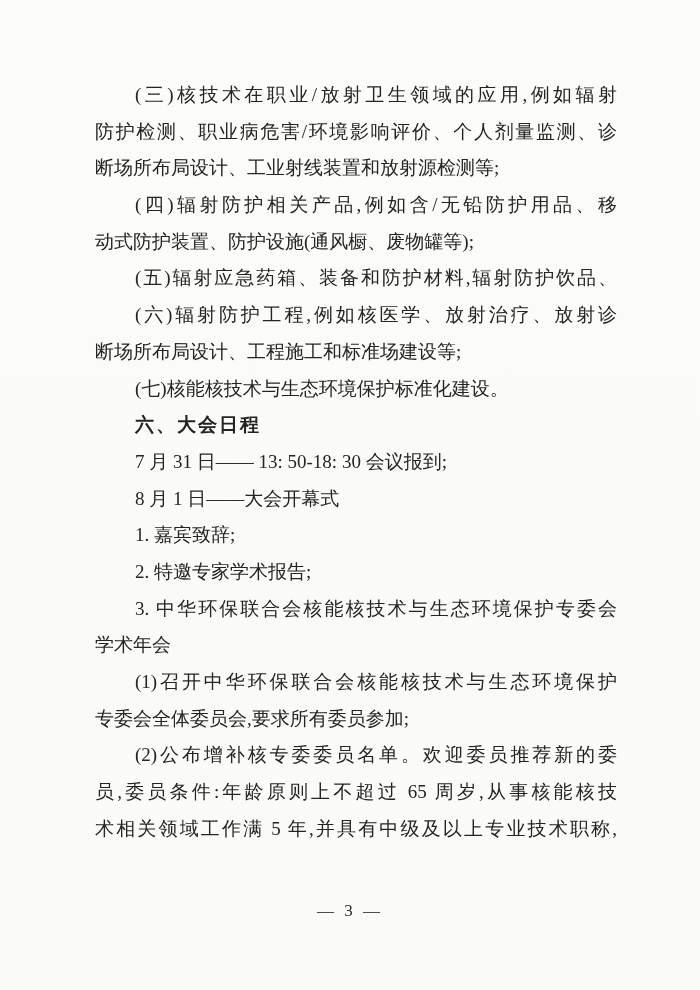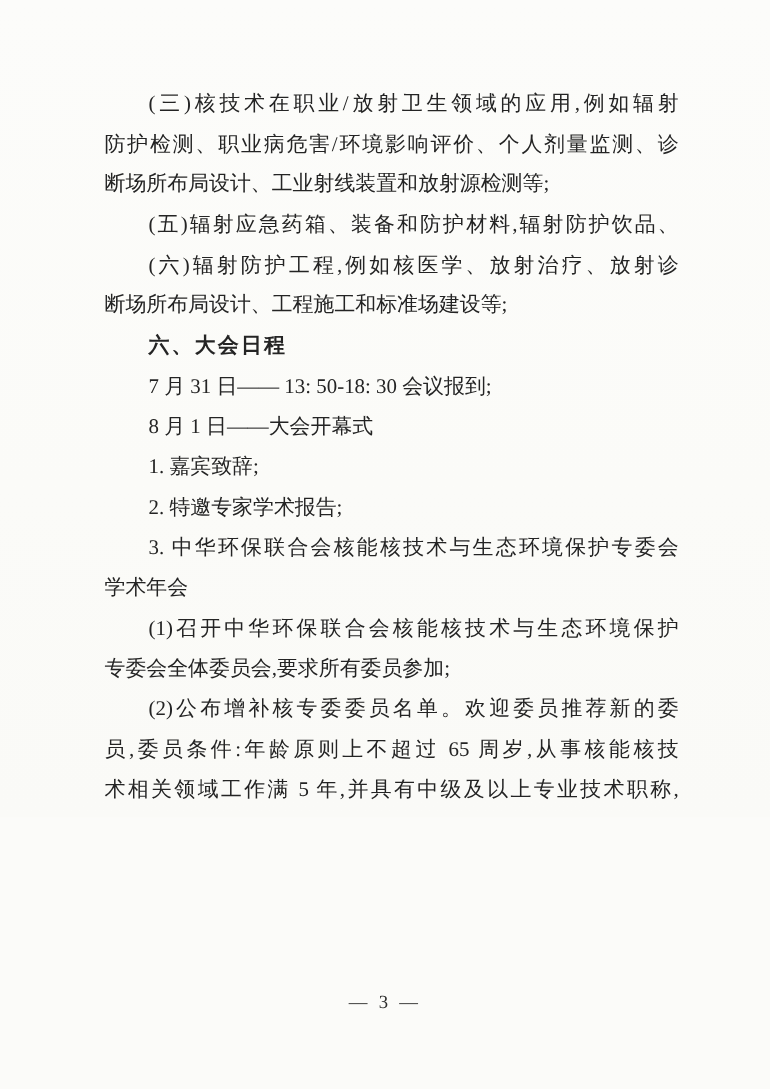--- a/index.html
+++ b/index.html
@@ -57,30 +57,37 @@
 
 <div class="page">
   <div class="content">
 
     <div>
       <div class="line ind jl">(三)核技术在职业/放射卫生领域的应用,例如辐射</div>
       <div class="line jl">防护检测、职业病危害/环境影响评价、个人剂量监测、诊</div>
       <div class="line">断场所布局设计、工业射线装置和放射源检测等;</div>
     </div>
 
+    <div>
+      <div class="line ind jl">(四)辐射防护相关产品,例如含/无铅防护用品、移</div>
+      <div class="line">动式防护装置、防护设施(通风橱、废物罐等);</div>
+    </div>
 
     <div>
       <div class="line ind jl">(五)辐射应急药箱、装备和防护材料,辐射防护饮品、</div>
     </div>
 
     <div>
       <div class="line ind jl">(六)辐射防护工程,例如核医学、放射治疗、放射诊</div>
       <div class="line">断场所布局设计、工程施工和标准场建设等;</div>
     </div>
 
+    <div>
+      <div class="line ind">(七)核能核技术与生态环境保护标准化建设。</div>
+    </div>
 
     <div>
       <div class="line ind heading">六、大会日程</div>
     </div>
 
     <div>
       <div class="line ind">7 月 31 日—— 13: 50-18: 30 会议报到;</div>
     </div>
 
     <div>

